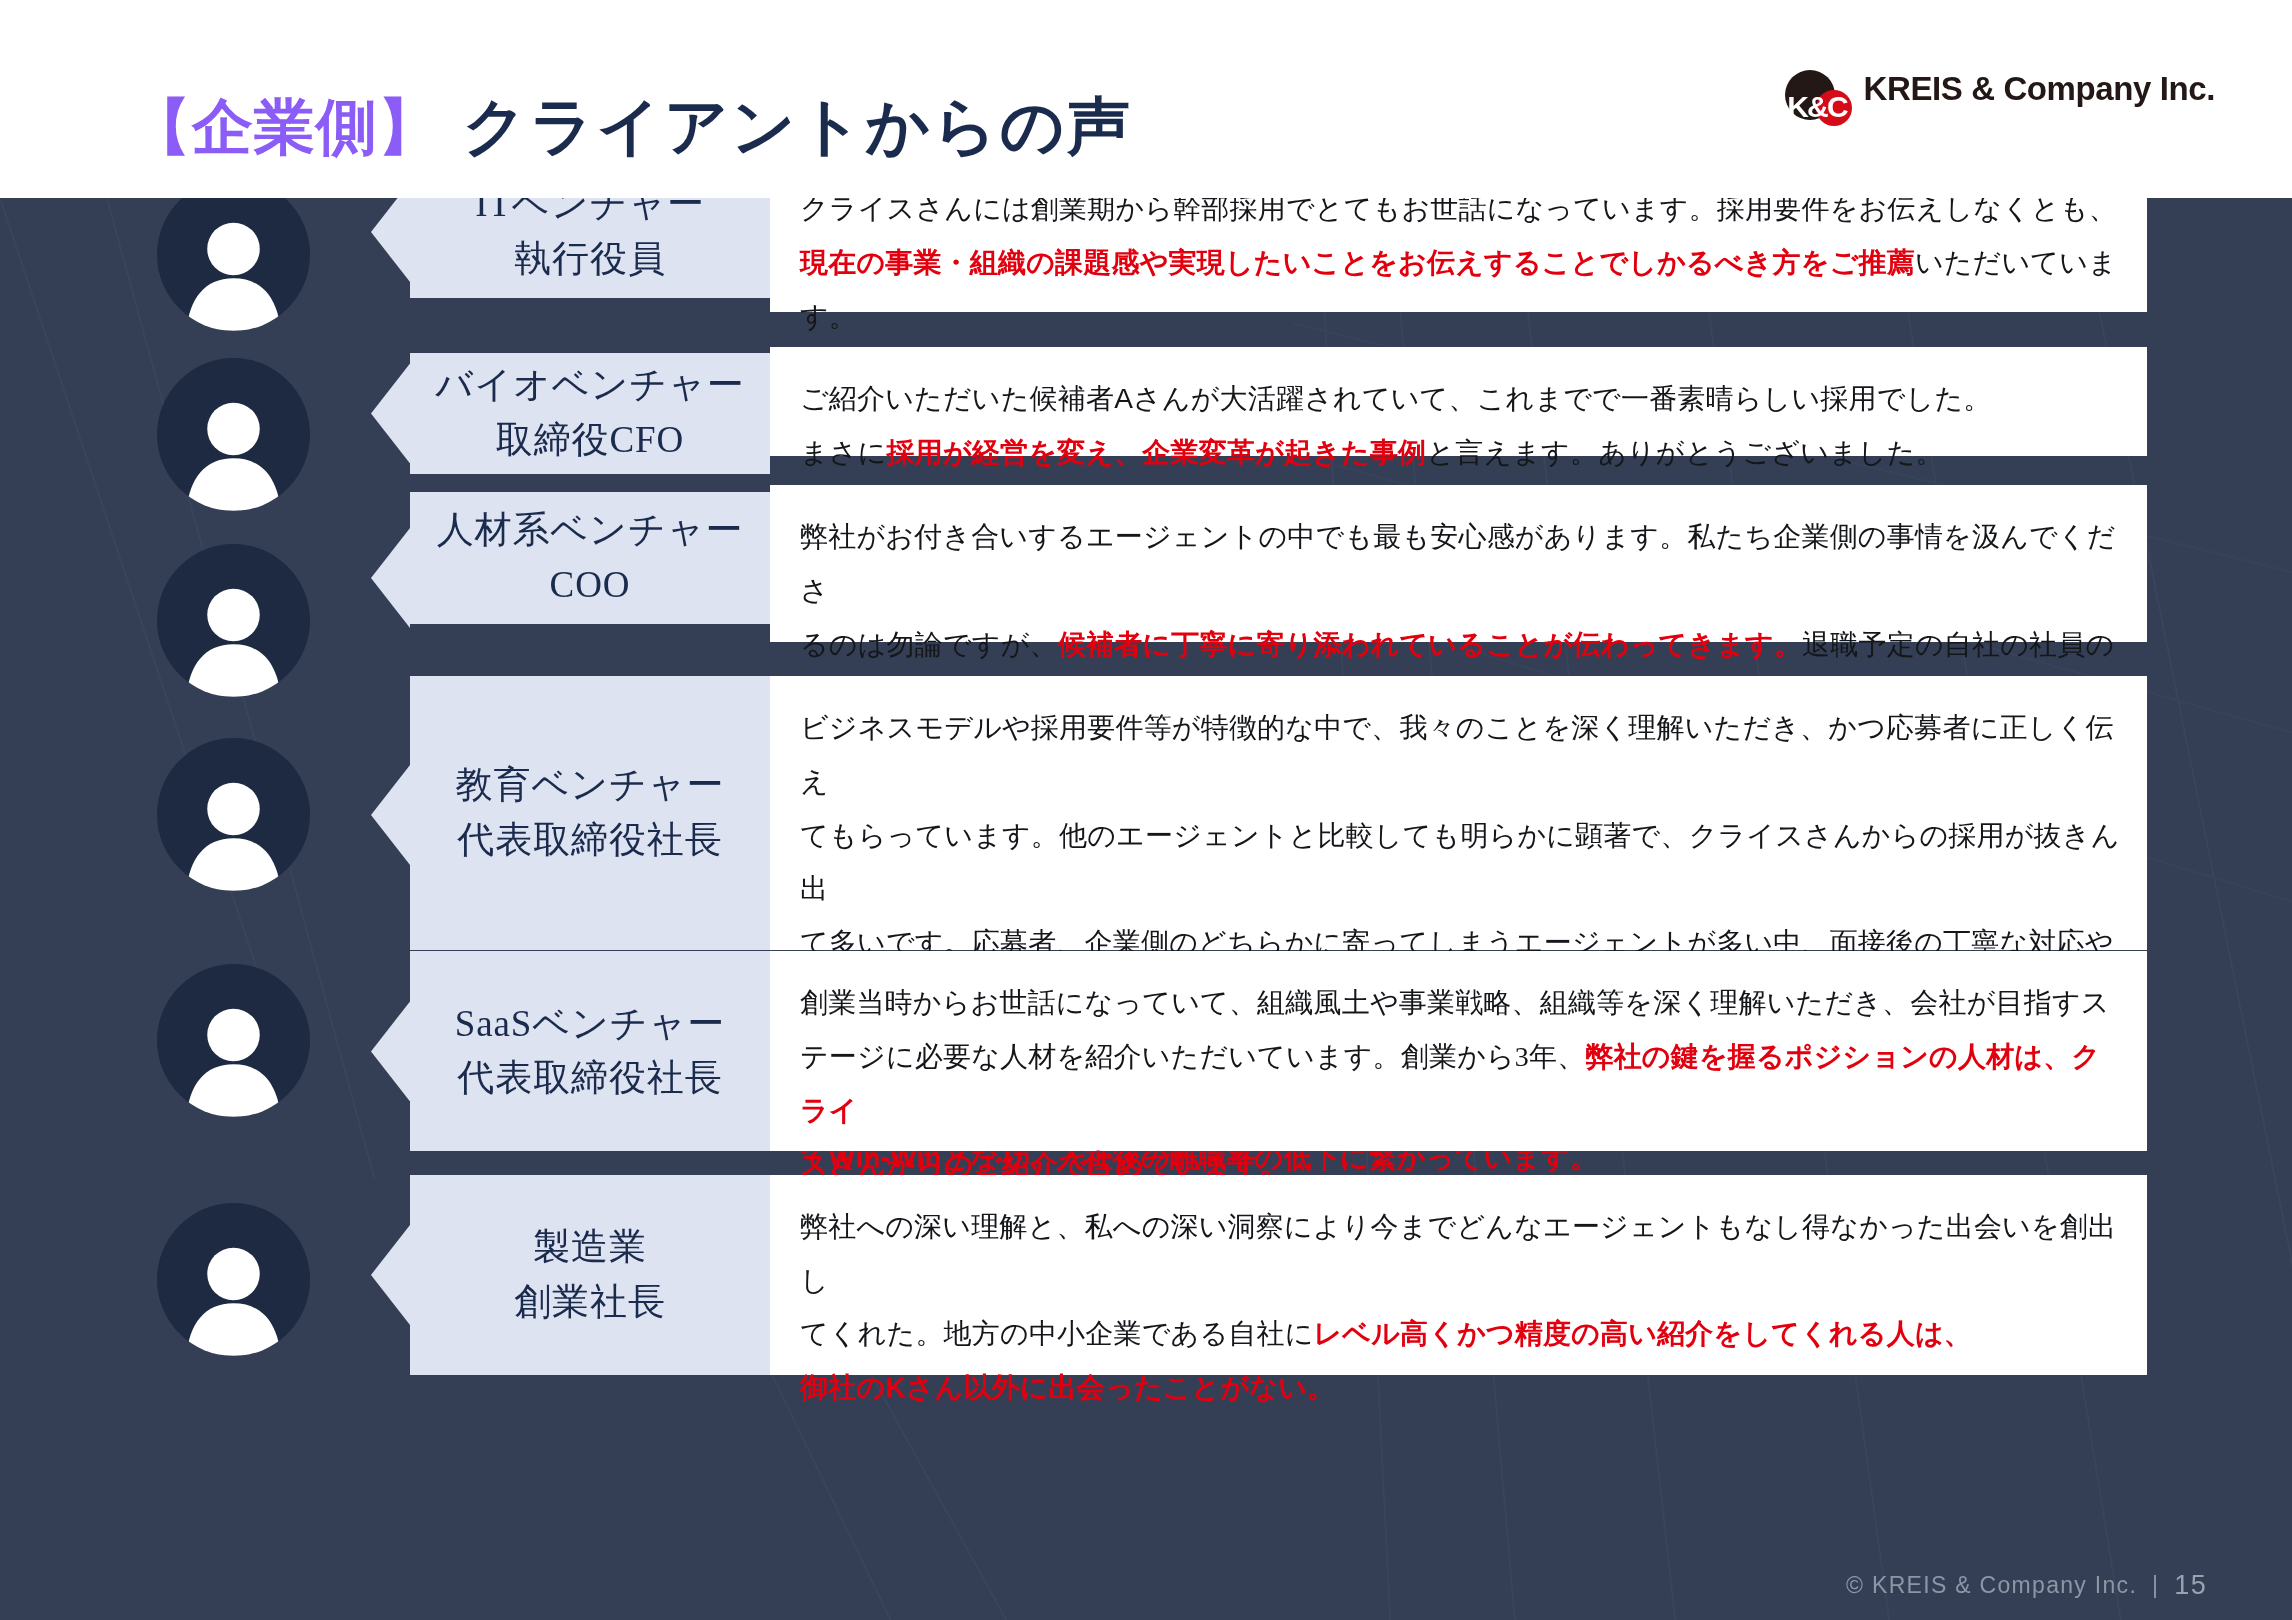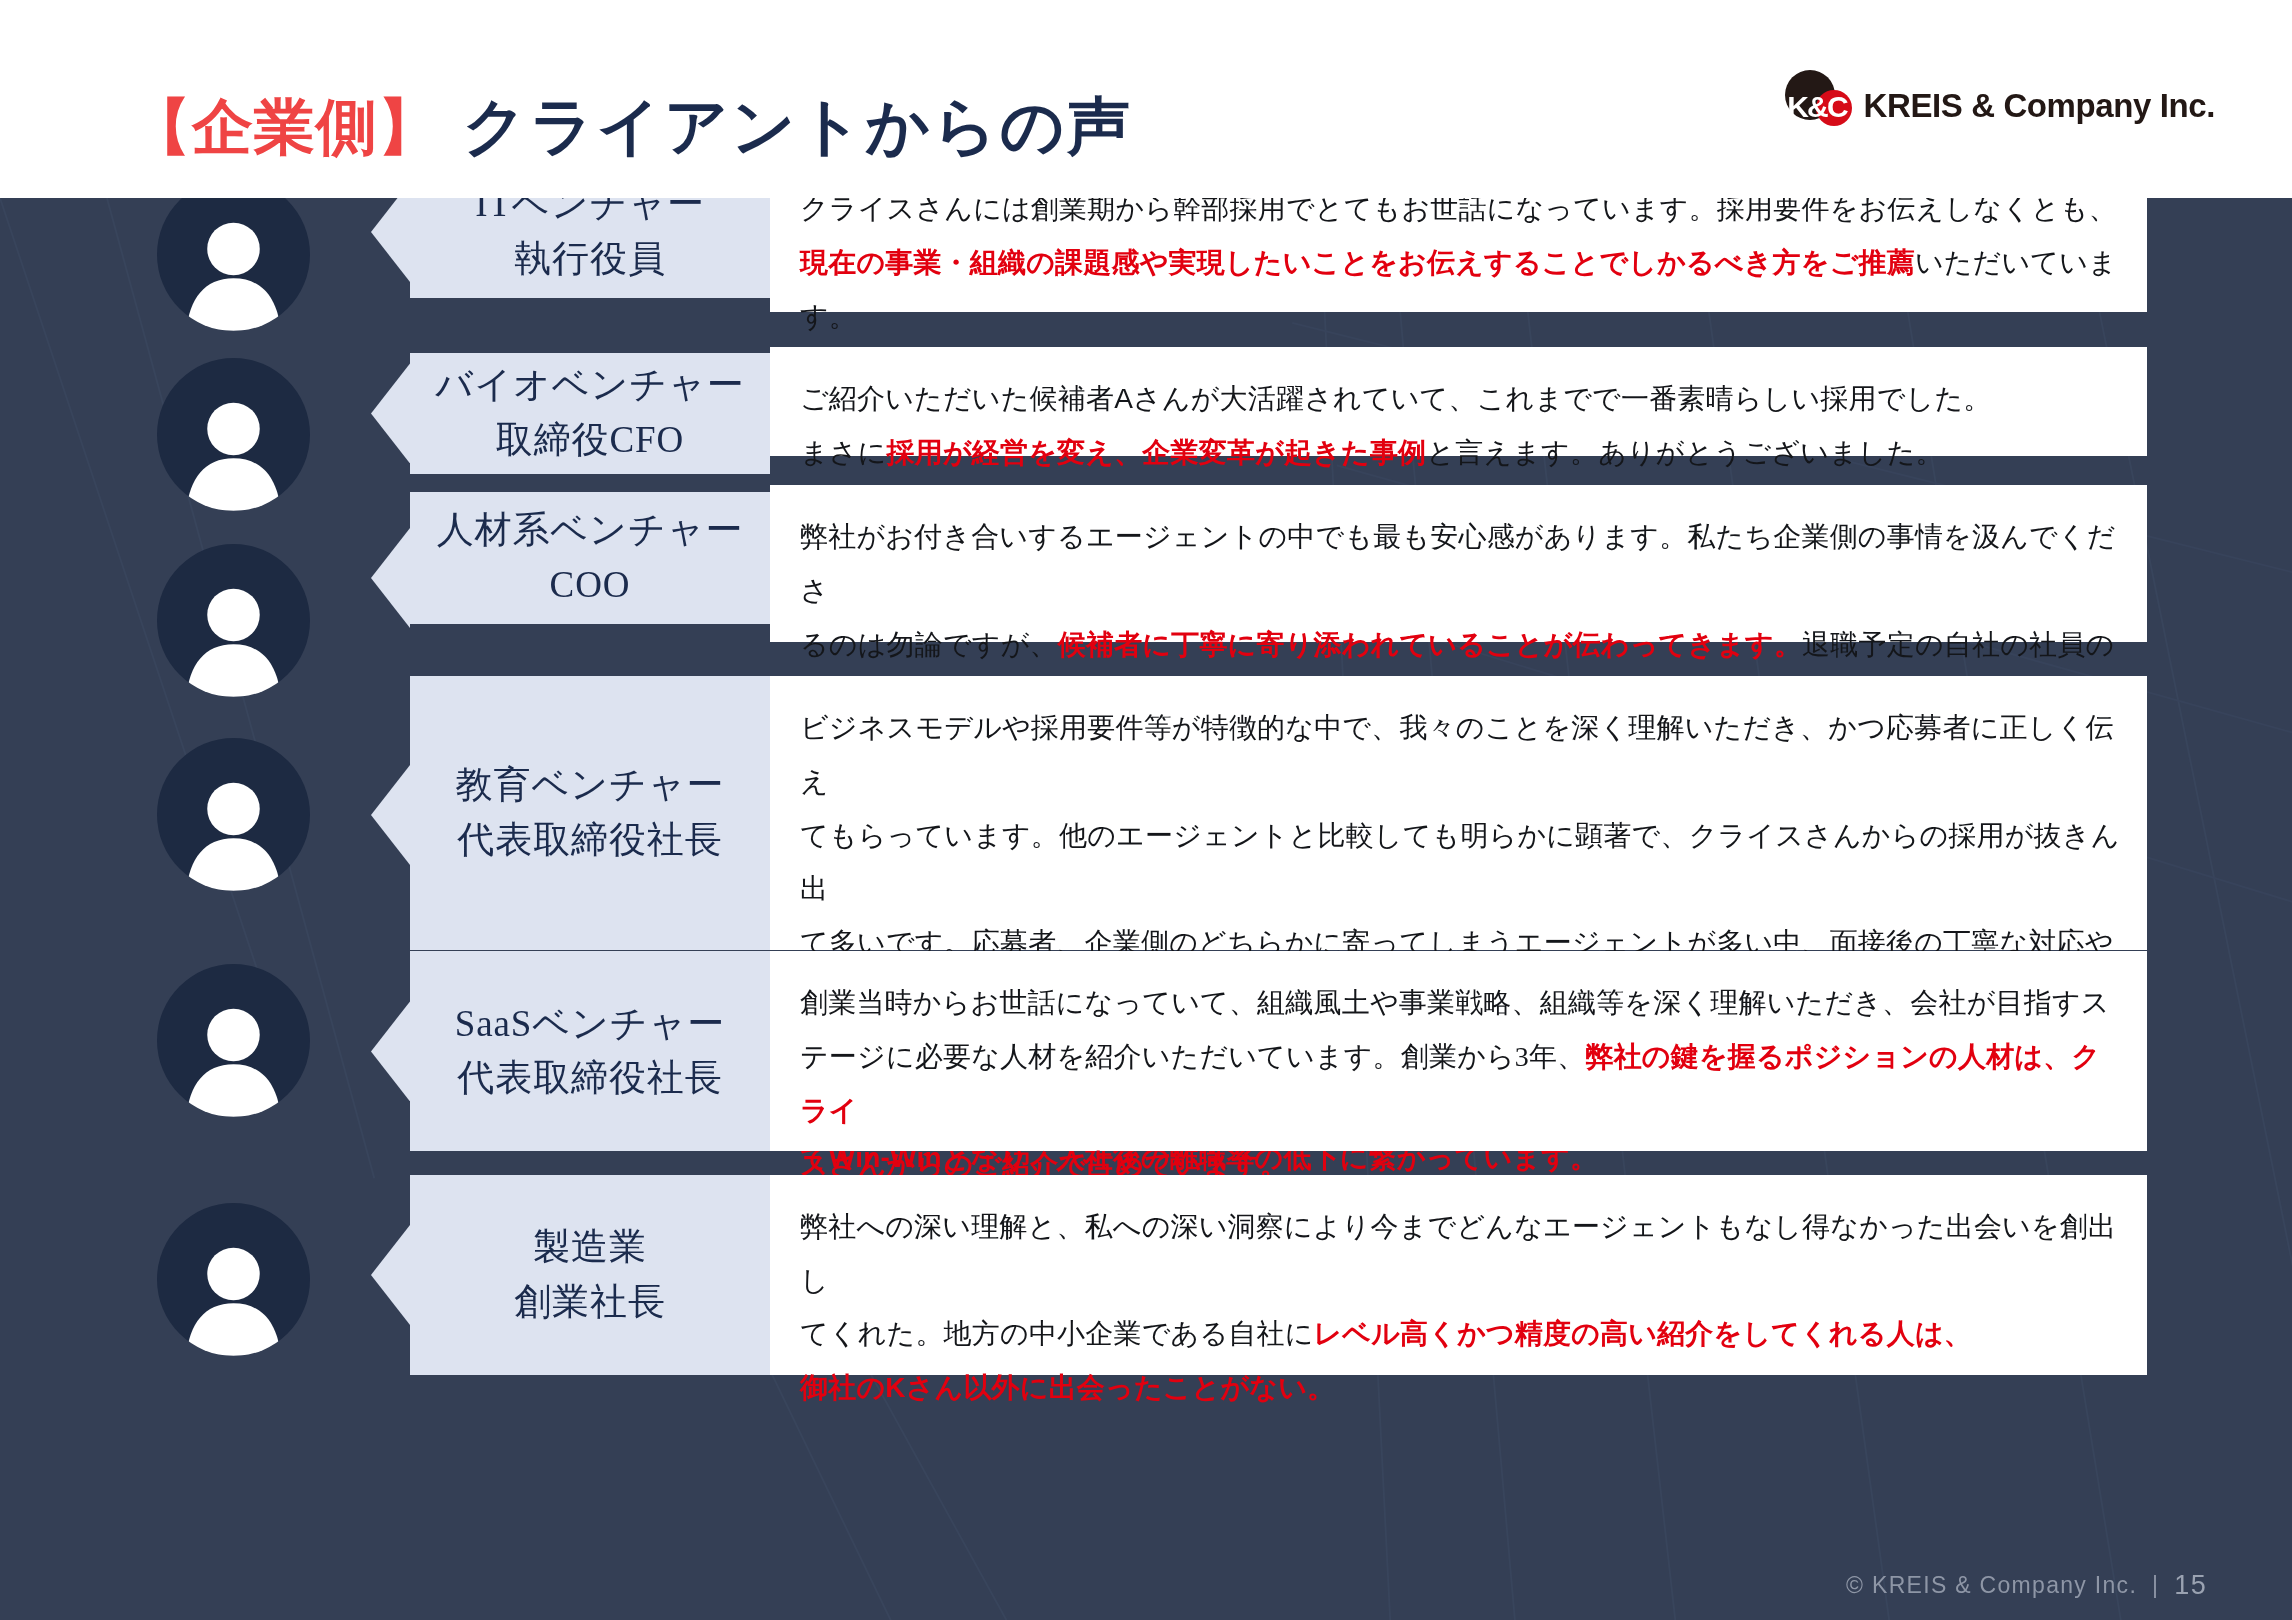--- a/index.html
+++ b/index.html
@@ -15,32 +15,32 @@
   .header {
     position:absolute; left:0; top:0; width:2293px; height:198px;
     background:#ffffff;
   }
   .title-wrap {
     position:absolute; left:130px; top:52px;
     display:flex; align-items:baseline; white-space:nowrap;
   }
   .title-bracket {
     font-family:"Liberation Serif", serif;
-    font-size:61px; font-weight:700; color:#ef4444;
+    font-size:61px; font-weight:700; color:#8b5cf6;
     letter-spacing:0.9px;
   }
   .title-main {
     font-family:"Liberation Serif", serif;
     font-size:63px; font-weight:700; color:#1b2b4d;
     margin-left:23px; letter-spacing:2.7px;margin-top:32px;
   }
 
   .logo {
     position:absolute; right:78px; top:70px;
-    display:flex; align-items:flex-end; height:55px;
+    display:flex; align-items:flex-start; height:55px;
   }
   .logo-mark {
     position:relative; width:71px; height:55px; margin-right:9px;
   }
   .logo-circle {
     position:absolute; left:1.8px; top:0px; width:50px; height:50px;
     border-radius:50%; background:#231815;
   }
   .logo-red {
     position:absolute; left:32px; top:19.6px; width:36px; height:36px;

